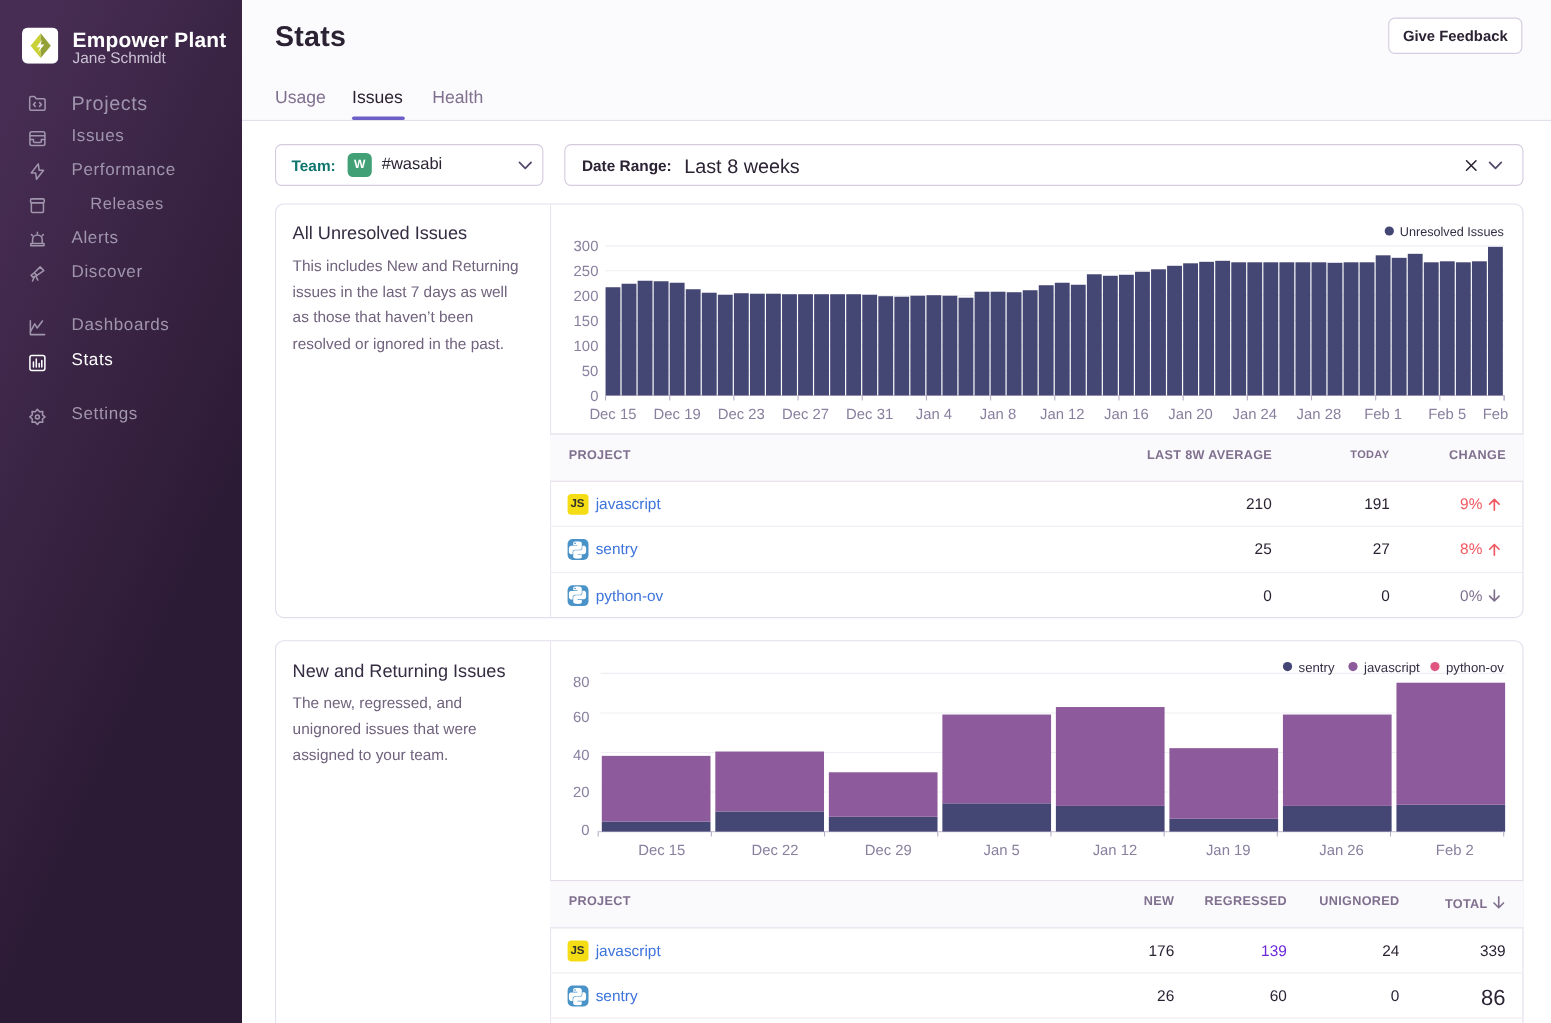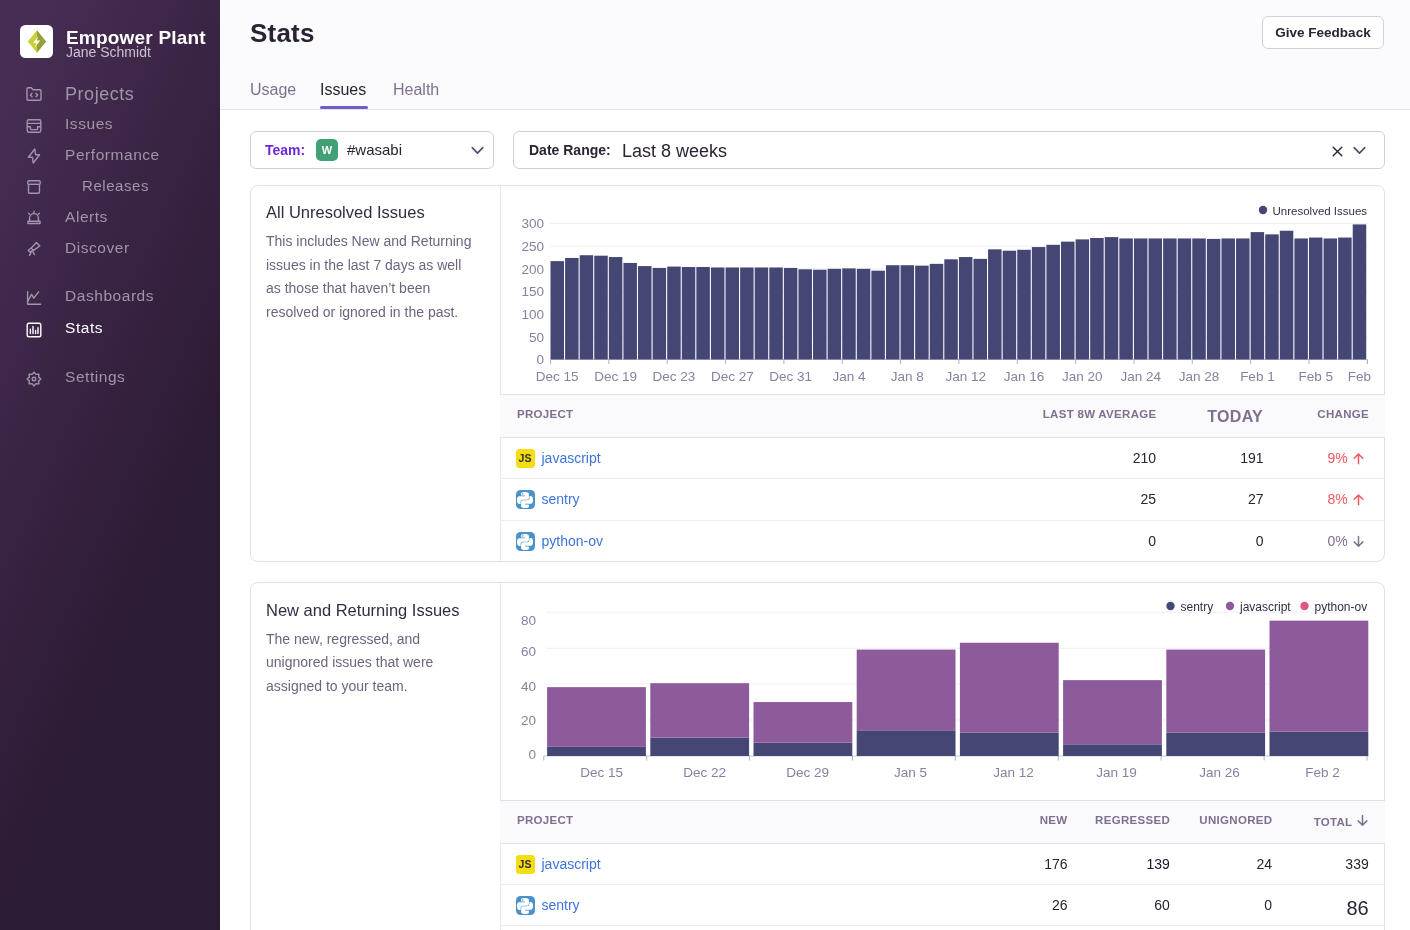--- a/index.html
+++ b/index.html
@@ -66,21 +66,21 @@
 
 <div class="abs" style="left:220px;top:0;width:1190px;height:110px;background:#fbfafc;border-bottom:1px solid #e4dfea"></div>
 <div class="abs" style="left:250px;top:18px;font-size:26px;font-weight:700;color:#2b2233;letter-spacing:.2px">Stats</div>
 <div class="abs" style="left:1262px;top:16px;width:122px;height:33px;background:#fff;border:1px solid #d5cde0;border-radius:6px;text-align:center;line-height:31px;font-size:13.5px;font-weight:700;color:#2b2233">Give Feedback</div>
 <div class="abs" style="left:250px;top:81px;font-size:16px;color:#80708f">Usage</div>
 <div class="abs" style="left:320px;top:81px;font-size:16px;color:#2b2233">Issues</div>
 <div class="abs" style="left:320px;top:105.5px;width:48px;height:3px;background:#6c5fc7;border-radius:2px"></div>
 <div class="abs" style="left:393px;top:81px;font-size:16px;color:#80708f">Health</div>
 
 <div class="abs" style="left:250px;top:131px;width:244px;height:38px;background:#fff;border:1px solid #d4cbdf;border-radius:6px"></div>
-<div class="abs" style="left:265px;top:142px;font-size:14px;font-weight:700;color:#6d28d9">Team:</div>
+<div class="abs" style="left:265px;top:142px;font-size:14px;font-weight:700;color:#0f766e">Team:</div>
 <div class="abs" style="left:316px;top:139px;width:22px;height:22px;border-radius:5px;background:#41a075;color:#fff;font-size:11px;font-weight:700;text-align:center;line-height:22px">W</div>
 <div class="abs" style="left:347px;top:141px;font-size:15px;color:#2b2233">#wasabi</div>
 <div class="abs" style="left:470px;top:143px"><svg width="15" height="14" viewBox="0 0 15 14">
       <path d="M2.2 4.6 7.5 10.1 12.8 4.6" fill="none" stroke="#55496c" stroke-width="1.6" stroke-linecap="round" stroke-linejoin="round"></path>
     </svg></div>
 
 <div class="abs" style="left:513px;top:131px;width:872px;height:38px;background:#fff;border:1px solid #d4cbdf;border-radius:6px"></div>
 <div class="abs" style="left:529px;top:142px;font-size:14px;font-weight:700;color:#2b2233">Date Range:</div>
 <div class="abs" style="left:622px;top:141px;font-size:18px;color:#2b2233">Last 8 weeks</div>
 <div class="abs" style="left:1331px;top:144px"><svg width="13" height="13" viewBox="0 0 13 13">
@@ -90,21 +90,21 @@
       <path d="M2.2 4.6 7.5 10.1 12.8 4.6" fill="none" stroke="#55496c" stroke-width="1.6" stroke-linecap="round" stroke-linejoin="round"></path>
     </svg></div>
 
 <div class="abs" style="left:250px;top:185px;width:1135px;height:377px;background:#fff;border:1px solid #e3dded;border-radius:8px"></div>
 <div class="abs" style="left:499.5px;top:186px;width:1px;height:375px;background:#eae4f0"></div>
 <div class="abs" style="left:266px;top:203px;font-size:16.5px;font-weight:400;color:#352c42">All Unresolved Issues</div>
 <div class="abs" style="left:266px;top:230px;font-size:14px;line-height:23.6px;color:#71637e">This includes New and Returning<br>issues in the last 7 days as well<br>as those that haven’t been<br>resolved or ignored in the past.</div>
 <div style="position:absolute;left:500px;top:394px;width:885px;height:44px;background:#faf9fb;border-top:1px solid #e4deea;border-bottom:1px solid #e4deea;box-sizing:border-box"></div>
 <div style="position:absolute;left:517px;top:408px;font-size:11.5px;font-weight:700;color:#80708f;letter-spacing:.3px;white-space:nowrap">PROJECT</div>
 <div style="position:absolute;right:253.5px;top:408px;font-size:11.5px;font-weight:700;color:#80708f;letter-spacing:.3px;white-space:nowrap">LAST 8W AVERAGE</div>
-<div style="position:absolute;right:147.0px;top:408px;font-size:16px;font-weight:700;color:#80708f;letter-spacing:.3px;white-space:nowrap">TODAY</div>
+<div style="position:absolute;right:147.0px;top:408px;font-size:10px;font-weight:700;color:#80708f;letter-spacing:.3px;white-space:nowrap">TODAY</div>
 <div style="position:absolute;right:41.0px;top:408px;font-size:11.5px;font-weight:700;color:#80708f;letter-spacing:.3px;white-space:nowrap">CHANGE</div>
 <div style="position:absolute;left:500px;top:477.6px;width:885px;height:1px;background:#f0ebf2"></div>
 <div style="position:absolute;left:515.5px;top:448.8px"><span style="display:inline-block;width:19px;height:19px;border-radius:3.5px;background:#f4dd15;color:#32312a;font-weight:bold;font-size:10.5px;text-align:center;line-height:19.5px;vertical-align:middle">JS</span></div>
 <div style="position:absolute;left:541.5px;top:450.1px;font-size:14px;font-weight:400;color:#3d74db;letter-spacing:0;white-space:nowrap">javascript</div>
 <div style="position:absolute;right:253.9px;top:450.1px;font-size:14px;font-weight:400;color:#2b2233;letter-spacing:0;white-space:nowrap">210</div>
 <div style="position:absolute;right:146.5px;top:450.1px;font-size:14px;font-weight:400;color:#2b2233;letter-spacing:0;white-space:nowrap">191</div>
 <div style="position:absolute;right:45.5px;top:450.1px;font-size:14px;font-weight:400;color:#2b2233;letter-spacing:0;white-space:nowrap"><span style="color:#f05760">9% <svg width="13" height="13" viewBox="0 0 13 13" style="vertical-align:-1.5px">
         <path d="M6.5 11.8 V2.2 M2.2 6.3 6.5 2 10.8 6.3" fill="none" stroke="#f05760" stroke-width="1.5" stroke-linecap="round" stroke-linejoin="round"></path>
       </svg></span></div>
 <div style="position:absolute;left:500px;top:519.6px;width:885px;height:1px;background:#f0ebf2"></div>
@@ -136,21 +136,21 @@
 <div style="position:absolute;right:342.5px;top:814px;font-size:11.5px;font-weight:700;color:#80708f;letter-spacing:.3px;white-space:nowrap">NEW</div>
 <div style="position:absolute;right:240.0px;top:814px;font-size:11.5px;font-weight:700;color:#80708f;letter-spacing:.3px;white-space:nowrap">REGRESSED</div>
 <div style="position:absolute;right:137.7px;top:814px;font-size:11.5px;font-weight:700;color:#80708f;letter-spacing:.3px;white-space:nowrap">UNIGNORED</div>
 <div style="position:absolute;right:41.3px;top:814px;font-size:11.5px;font-weight:700;color:#80708f;letter-spacing:.3px;white-space:nowrap">TOTAL <svg width="13" height="13" viewBox="0 0 13 13" style="vertical-align:-1.5px">
       <path d="M6.5 1.4 V11 M2.2 6.9 6.5 11.2 10.8 6.9" fill="none" stroke="#80708f" stroke-width="1.5" stroke-linecap="round" stroke-linejoin="round"></path>
     </svg></div>
 <div style="position:absolute;left:500px;top:883.8px;width:885px;height:1px;background:#f0ebf2"></div>
 <div style="position:absolute;left:515.5px;top:854.6px"><span style="display:inline-block;width:19px;height:19px;border-radius:3.5px;background:#f4dd15;color:#32312a;font-weight:bold;font-size:10.5px;text-align:center;line-height:19.5px;vertical-align:middle">JS</span></div>
 <div style="position:absolute;left:541.5px;top:855.8999999999999px;font-size:14px;font-weight:400;color:#3d74db;letter-spacing:0;white-space:nowrap">javascript</div>
 <div style="position:absolute;right:342.5px;top:855.8999999999999px;font-size:14px;font-weight:400;color:#2b2233;letter-spacing:0;white-space:nowrap">176</div>
-<div style="position:absolute;right:240.2px;top:855.8999999999999px;font-size:14px;font-weight:400;color:#0f172a;letter-spacing:0;white-space:nowrap">139</div>
+<div style="position:absolute;right:240.2px;top:855.8999999999999px;font-size:14px;font-weight:400;color:#6d28d9;letter-spacing:0;white-space:nowrap">139</div>
 <div style="position:absolute;right:137.9px;top:855.8999999999999px;font-size:14px;font-weight:400;color:#2b2233;letter-spacing:0;white-space:nowrap">24</div>
 <div style="position:absolute;right:41.3px;top:855.8999999999999px;font-size:14px;font-weight:400;color:#2b2233;letter-spacing:0;white-space:nowrap">339</div>
 <div style="position:absolute;left:500px;top:925.2px;width:885px;height:1px;background:#f0ebf2"></div>
 <div style="position:absolute;left:515.5px;top:896.0px"><span style="display:inline-block;width:19px;height:19px;border-radius:4.5px;background:#4a93c8;vertical-align:middle;text-align:center"><svg width="16" height="16" viewBox="0 0 24 24" style="margin-top:1.5px">
         <path d="M14.25.18l.9.2.73.26.59.3.45.32.34.34.25.34.16.33.1.3.04.26.02.2-.01.13V8.5l-.05.63-.13.55-.21.46-.26.38-.3.31-.33.25-.35.19-.35.14-.33.1-.3.07-.26.04-.21.02H8.77l-.69.05-.59.14-.5.22-.41.27-.33.32-.27.35-.2.36-.15.37-.1.35-.07.32-.04.27-.02.21v3.06H3.17l-.21-.03-.28-.07-.32-.12-.35-.18-.36-.26-.36-.36-.35-.46-.32-.59-.28-.73-.21-.88-.14-1.05-.05-1.23.06-1.22.16-1.04.24-.87.32-.71.36-.57.4-.44.42-.33.42-.24.4-.16.36-.1.32-.05.24-.01h.16l.06.01h8.16v-.83H6.18l-.01-2.75-.02-.37.05-.34.11-.31.17-.28.25-.26.31-.23.38-.2.44-.18.51-.15.58-.12.64-.1.71-.06.77-.04.84-.02 1.27.05zm-6.3 1.98l-.23.33-.08.41.08.41.23.34.33.22.41.09.41-.09.33-.22.23-.34.08-.41-.08-.41-.23-.33-.33-.22-.41-.09-.41.09zm13.09 3.95l.28.06.32.12.35.18.36.27.36.35.35.47.32.59.28.73.21.88.14 1.04.05 1.23-.06 1.23-.16 1.04-.24.86-.32.71-.36.57-.4.45-.42.33-.42.24-.4.16-.36.09-.32.05-.24.02-.16-.01h-8.22v.82h5.84l.01 2.76.02.36-.05.34-.11.31-.17.29-.25.25-.31.24-.38.2-.44.17-.51.15-.58.13-.64.09-.71.07-.77.04-.84.01-1.27-.04-1.07-.14-.9-.2-.73-.25-.59-.3-.45-.33-.34-.34-.25-.34-.16-.33-.1-.3-.04-.25-.02-.2.01-.13v-5.34l.05-.64.13-.54.21-.46.26-.38.3-.32.33-.24.35-.2.35-.14.33-.1.3-.06.26-.04.21-.02.13-.01h5.84l.69-.05.59-.14.5-.21.41-.28.33-.32.27-.35.2-.36.15-.36.1-.35.07-.32.04-.28.02-.21V6.07h2.09l.14.01z" fill="#ffffff"></path>
       </svg></span></div>
 <div style="position:absolute;left:541.5px;top:897.3px;font-size:14px;font-weight:400;color:#3d74db;letter-spacing:0;white-space:nowrap">sentry</div>
 <div style="position:absolute;right:342.5px;top:897.3px;font-size:14px;font-weight:400;color:#2b2233;letter-spacing:0;white-space:nowrap">26</div>
 <div style="position:absolute;right:240.2px;top:897.3px;font-size:14px;font-weight:400;color:#2b2233;letter-spacing:0;white-space:nowrap">60</div>
 <div style="position:absolute;right:137.9px;top:897.3px;font-size:14px;font-weight:400;color:#2b2233;letter-spacing:0;white-space:nowrap">0</div>

